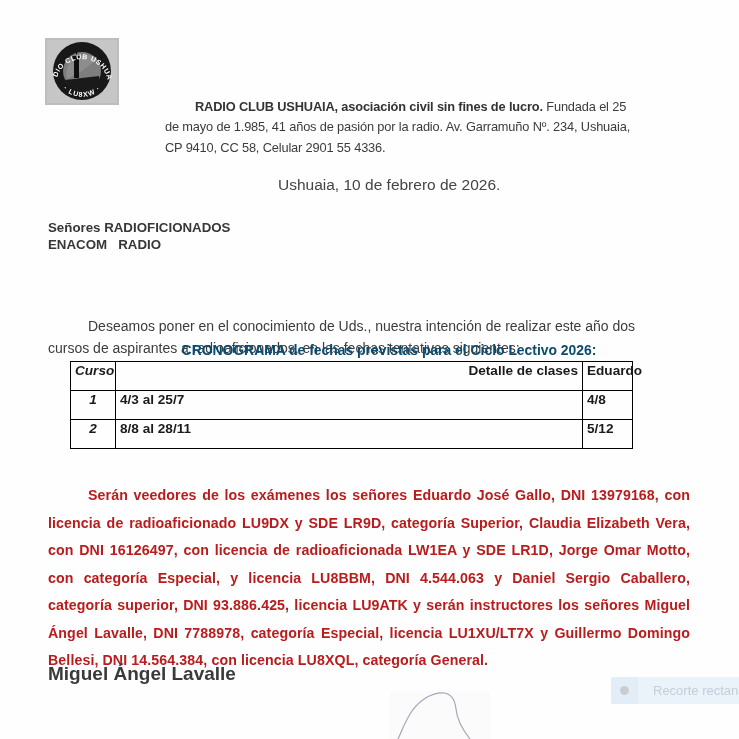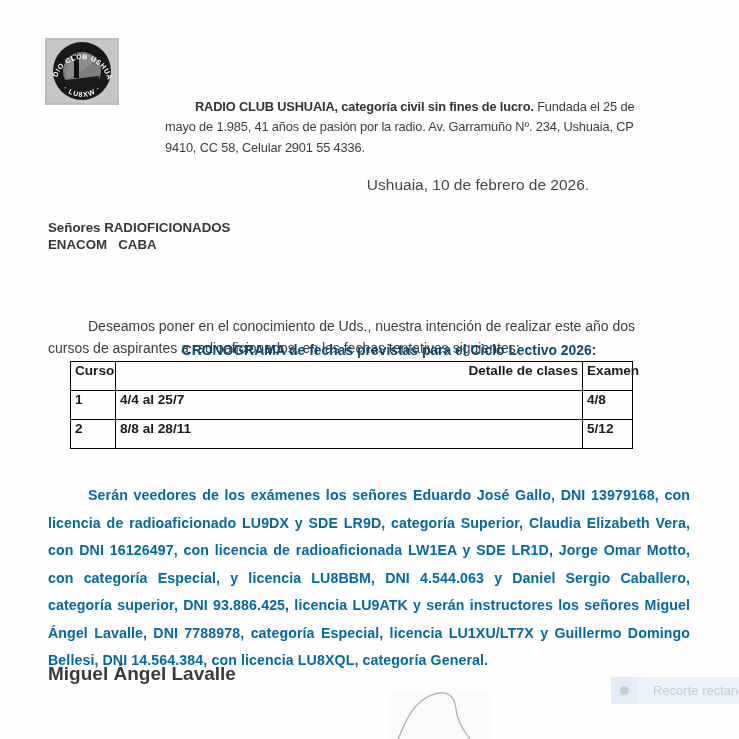--- a/index.html
+++ b/index.html
@@ -15,21 +15,21 @@
   
   .letterhead{
     position:absolute;left:165px;top:84px;width:474px;
     font-size:12.8px;line-height:20.5px;letter-spacing:-0.15px;
     text-indent:30px;color:#3c3c3c;
   }
   .letterhead b{color:#333;}
 
   .date-line{
     position:absolute;top:176px;right:61px;width:400px;
-    text-align:center;font-size:15.5px;color:#454545;
+    text-align:left;font-size:15.5px;color:#454545;
   }
 
   .recipient{
     position:absolute;left:48px;top:220px;
     font-weight:bold;font-size:13.3px;line-height:16.5px;color:#373737;
     white-space:pre;
   }
   .salutation{position:absolute;left:48px;top:272px;font-size:13.3px;color:#3c3c3c;}
 
   .intro-par{
@@ -47,26 +47,26 @@
     border-collapse:collapse;table-layout:fixed;width:562px;
   }
   .schedule th,.schedule td{
     border:1.6px solid #000;font-weight:bold;font-size:13.6px;color:#1b1b1b;
     padding:1px 4px 12px 4px;vertical-align:top;height:14px;
   }
   .schedule th{text-align:right;}
   .col-curso{width:45px;}
   .col-detalle{width:467px;}
   .col-examen{width:50px;}
-  .schedule .c-center{}
+  .schedule .c-center{text-align:center;font-style:italic;}
 
   .body-par{
     position:absolute;left:48px;top:468px;width:642px;
     font-weight:bold;font-size:14.2px;line-height:27.5px;
-    text-align:justify;text-indent:40px;color:#0369a1;letter-spacing:0.1px;
+    text-align:justify;text-indent:40px;color:#b91c1c;letter-spacing:0.1px;
   }
 
   .sig-name{
     position:absolute;left:48px;top:663px;
     font-weight:bold;font-size:19px;color:#3a3a3a;
   }
 
   
   .snip-tip{
     position:absolute;left:611px;top:677px;height:27px;width:180px;
@@ -107,48 +107,48 @@
       </defs>
       <text font-size="7" font-weight="bold" fill="#ffffff" letter-spacing="0.6" font-family="Liberation Sans, sans-serif">
         <textPath href="#arcTop" startOffset="50%" text-anchor="middle">RADIO CLUB USHUAIA</textPath>
       </text>
       <text font-size="7" font-weight="bold" fill="#ffffff" letter-spacing="1" font-family="Liberation Sans, sans-serif">
         <textPath href="#arcBot" startOffset="50%" text-anchor="middle">· LU8XW ·</textPath>
       </text>
     </svg>
   </div>
 
-  <p class="letterhead"><b>RADIO CLUB USHUAIA, categoría civil sin fines de lucro.</b><span> Fundada el 25 de mayo de 1.985, 41 años de pasión por la radio. Av. Garramuño Nº. 234, Ushuaia, CP 9410, CC 58, Celular 2901 55 4336.</span></p>
+  <p class="letterhead"><b>RADIO CLUB USHUAIA, asociación civil sin fines de lucro.</b><span> Fundada el 25 de mayo de 1.985, 41 años de pasión por la radio. Av. Garramuño Nº. 234, Ushuaia, CP 9410, CC 58, Celular 2901 55 4336.</span></p>
 
   <div class="date-line">Ushuaia, 10 de febrero de 2026.</div>
 
-  <div class="recipient"><span>Señores RADIOFICIONADOS</span><br><span>ENACOM   CABA</span></div>
+  <div class="recipient"><span>Señores RADIOFICIONADOS</span><br><span>ENACOM   RADIO</span></div>
 
 
   <p class="intro-par">Deseamos poner en el conocimiento de Uds., nuestra intención de realizar este año dos cursos de aspirantes a radioaficionados, en las fechas tentativas siguientes:</p>
 
   <div class="table-title">CRONOGRAMA de fechas previstas para el Ciclo Lectivo 2026:</div>
 
   <table class="schedule">
     <colgroup>
       <col class="col-curso">
         <col class="col-detalle">
         <col class="col-examen">
     </colgroup>
     <thead>
       <tr>
         <th class="c-center">Curso</th>
         <th>Detalle de clases</th>
-        <th>Examen</th>
+        <th>Eduardo</th>
       </tr>
     </thead>
     <tbody>
       <tr>
         <td class="c-center">1</td>
-        <td>4/4 al 25/7</td>
+        <td>4/3 al 25/7</td>
         <td>4/8</td>
       </tr>
       <tr>
         <td class="c-center">2</td>
         <td>8/8 al 28/11</td>
         <td>5/12</td>
       </tr>
     </tbody>
   </table>
 

